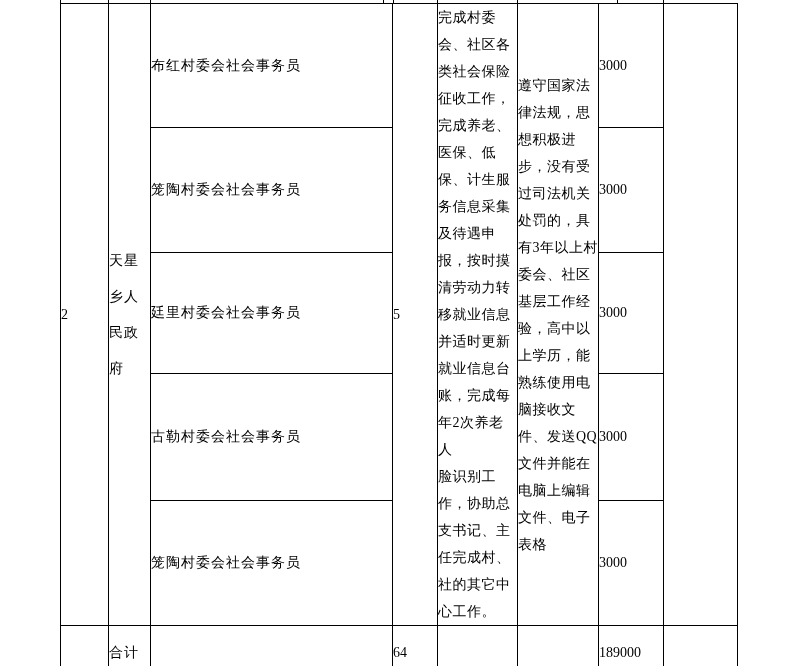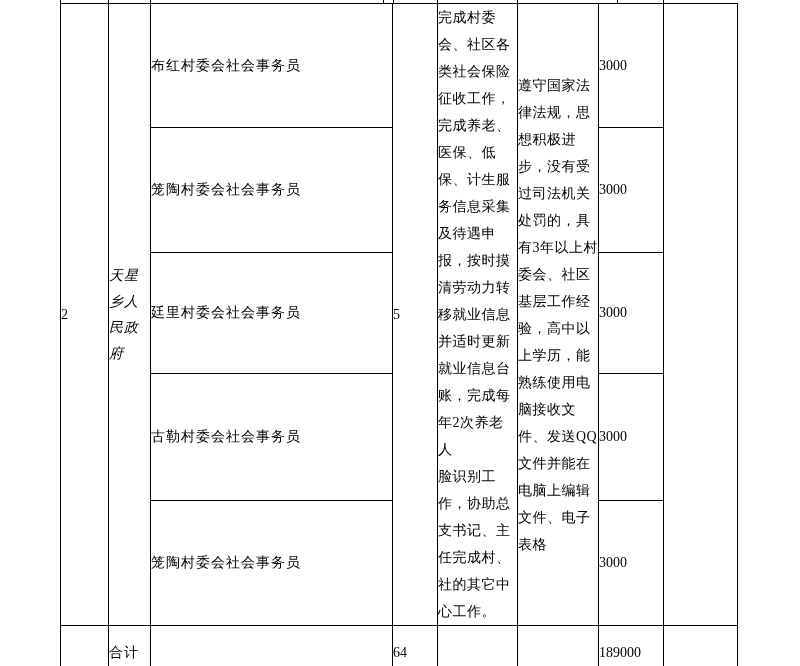--- a/index.html
+++ b/index.html
@@ -23,24 +23,23 @@
     border: 1px solid #000;
     padding: 0;
     text-align: left;
     vertical-align: middle;
     font-size: 14px;
     color: #000;
     overflow: hidden;
   }
   td.cell-multiline {
     white-space: pre-line;
-    line-height: 26px;
+    line-height: 36px;
     letter-spacing: 1px;
     font-size: 13px;
-    font-style: italic;
   }
   td.cell-longtext {
     white-space: pre-line;
     line-height: 27px;
     letter-spacing: 0.5px;
     font-size: 14px;
   }
   td.cell-pos {
     font-size: 13px;
     letter-spacing: 1px;

